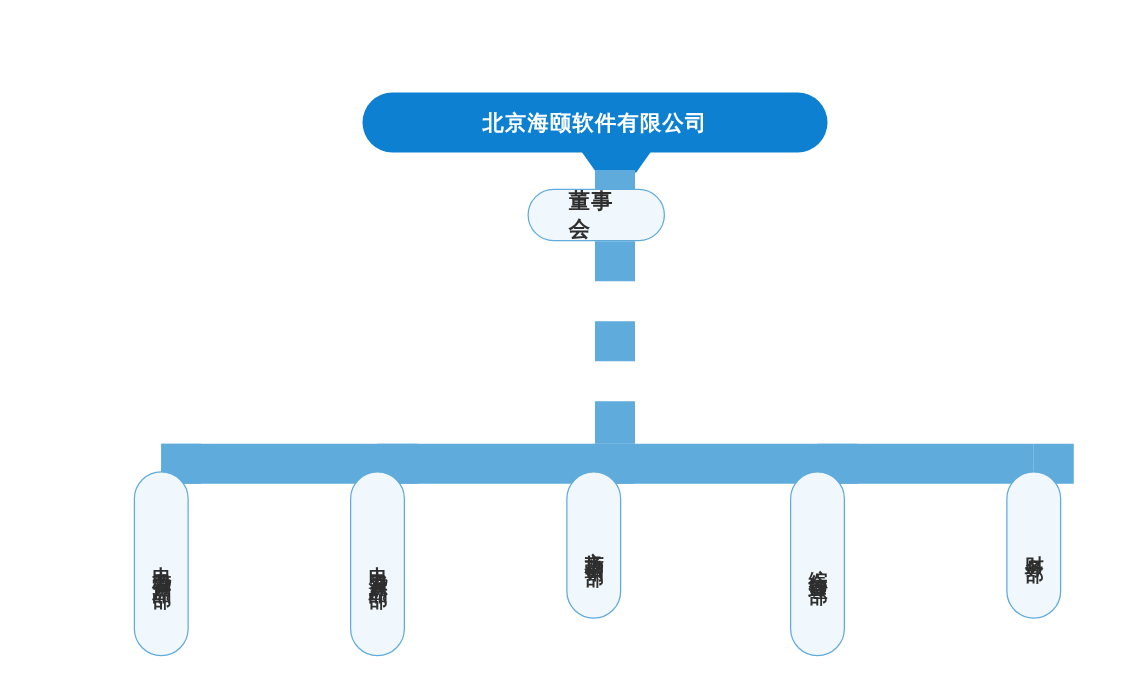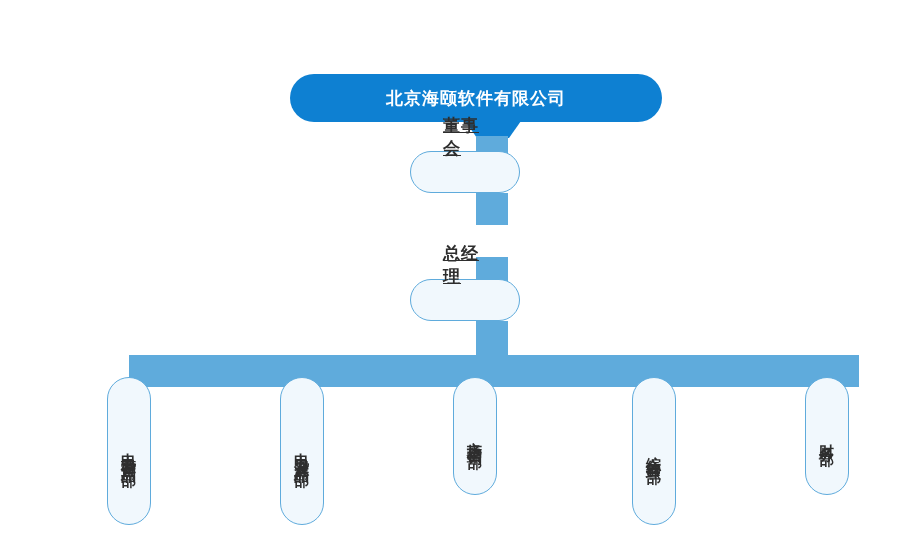--- a/index.html
+++ b/index.html
@@ -39,29 +39,28 @@
     left:433px; top:89px;
     width:0; height:0;
     border-left:12px solid transparent;
     border-right:12px solid transparent;
     border-top:17px solid var(--header-bg);
   }
   
   .pill{
     position:absolute;
     width:110px; height:42px;
-    left:378px;
+    left:390px;
     background:var(--node-fill);
     border:1px solid var(--node-border);
     border-radius:21px;
-    display:flex; align-items:flex-end; justify-content:center;
+    display:flex; align-items:center; justify-content:center;
     color:var(--text);
     font-size:17px; font-weight:bold;
     letter-spacing:1px;
-    text-decoration:underline;
   }
   .pill-0{top:119px;}
   .pill-1{top:183px;}
   .pill-2{top:247px;}
   
   .vline{
     position:absolute;
     width:1px;
     background:var(--line);
   }
@@ -117,23 +116,20 @@
 
   <div class="vline seg-root"></div>
 
   <div class="pill pill-0">
     <span>董事会</span>
   </div>
   <div class="vline seg-01"></div>
 
   <div class="vline seg-12"></div>
 
-  <div class="pill pill-2">
-    <span>总经理</span>
-  </div>
 
   <div class="vline seg-2h"></div>
   <div class="hline trunk"></div>
   <div class="vline drop drop-0"></div>
   <div class="vline drop drop-1"></div>
   <div class="vline drop drop-2"></div>
   <div class="vline drop drop-3"></div>
   <div class="vline drop drop-4"></div>
 
   <div class="capsule cap-0">

